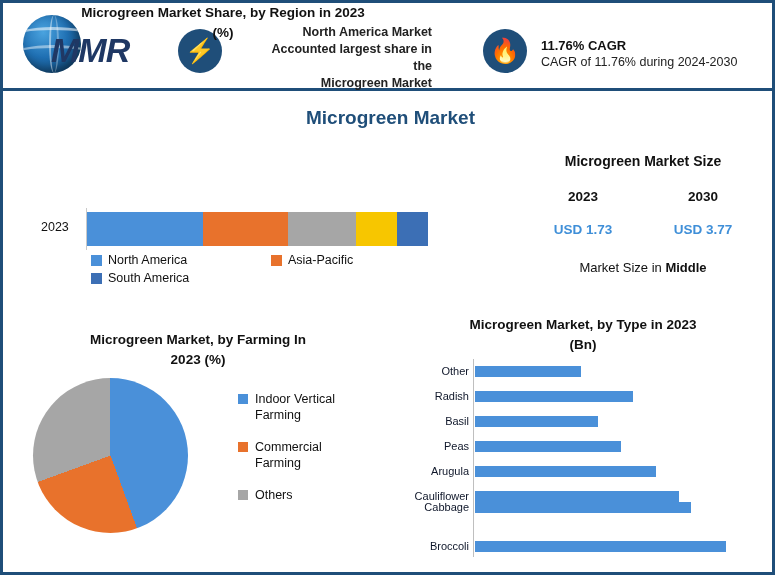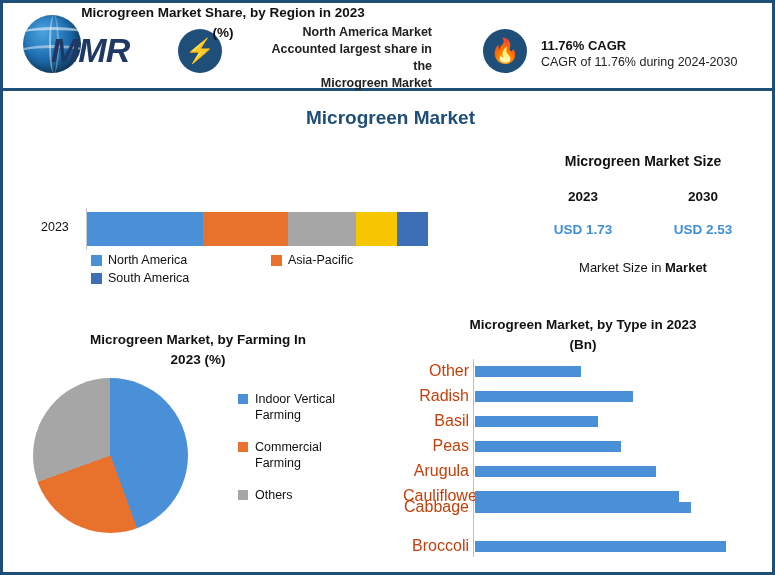--- a/index.html
+++ b/index.html
@@ -117,21 +117,21 @@
   }
   .pie-legend{position:absolute;left:235px;top:388px;width:170px;font-size:12.5px;color:#111;}
   .pie-legend .pl{display:flex;align-items:flex-start;margin-bottom:16px;line-height:16px;}
   .pie-legend .sw{width:10px;height:10px;margin-right:7px;margin-top:3px;flex:none;}
   
   .type-title{left:410px;top:312px;width:340px;font-size:13.5px;line-height:20px;}
   .type-chart{position:absolute;left:400px;top:356px;width:360px;height:205px;}
   .type-axis{position:absolute;left:70px;top:0;width:1px;height:198px;background:#bfbfbf;}
   .type-row{position:absolute;left:0;width:360px;height:24px;display:flex;align-items:center;}
   .type-label{
-    width:66px;text-align:right;padding-right:6px;font-size:16px;color:#c2410c;
+    width:66px;text-align:right;padding-right:6px;font-size:11px;color:#0f172a;
   }
   .type-bar{height:11px;background:#4a90d9;}
 </style>
 </head>
 <body>
 
 <div id="page">
 
   <div class="header">
 
@@ -197,24 +197,24 @@
     </div>
   </div>
 
   <div class="sec-title ms-title" style="position:absolute;">Microgreen Market Size</div>
   <div class="ms-years">
     <span>2023</span>
     <span>2030</span>
   </div>
   <div class="ms-vals">
     <span>USD 1.73</span>
-    <span>USD 2.53</span>
+    <span>USD 3.77</span>
   </div>
   <div class="ms-foot">
-    <span>Market Size in </span><b>Market</b>
+    <span>Market Size in </span><b>Middle</b>
   </div>
 
   <div class="sec-title pie-title" style="position:absolute;">
     <div>Microgreen Market, by Farming In</div>
     <div>2023 (%)</div>
   </div>
   <div class="pie"></div>
 
   <div class="pie-legend">
     <div class="pl">

